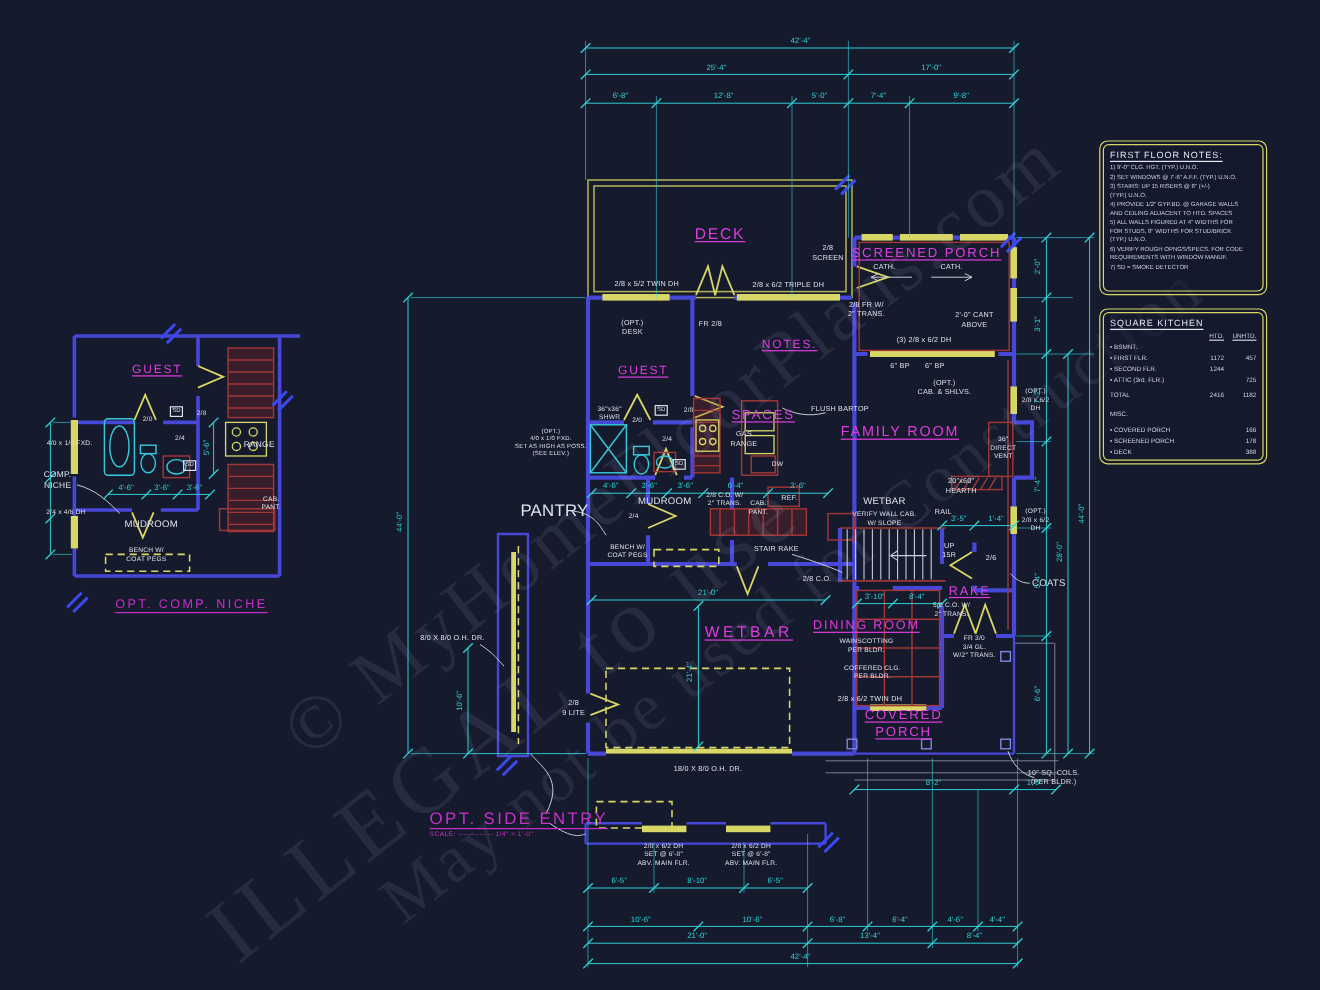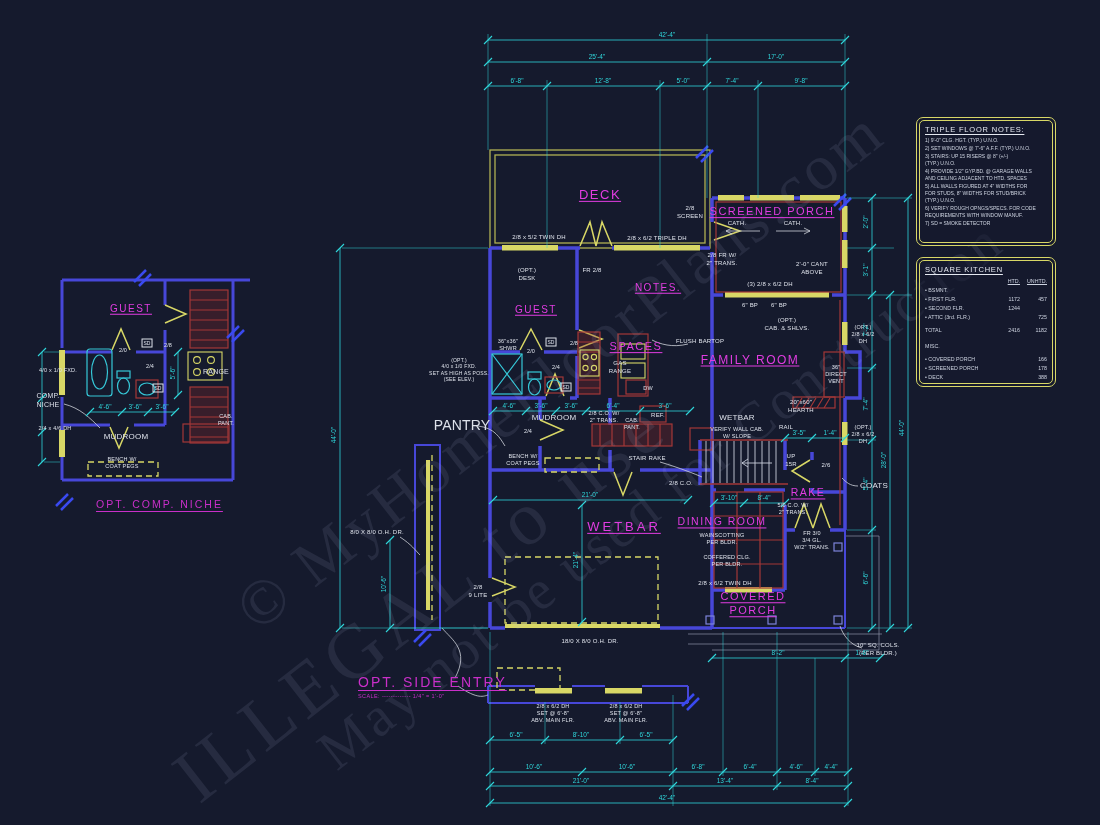--- a/index.html
+++ b/index.html
@@ -423,21 +423,21 @@
   <div class="L c" style="left:830px;top:433px;">1'-4"</div>
   <div class="L c" style="left:778px;top:653px;">8'-2"</div>
   <div class="L c" style="left:862px;top:653px;">1'-6"</div>
   <div class="L c" style="left:105px;top:407px;">4'-6"</div>
   <div class="L c" style="left:135px;top:407px;">3'-6"</div>
   <div class="L c" style="left:162px;top:407px;">3'-6"</div>
   <div class="L c v" style="left:173px;top:373px;">5'-6"</div>
 
   <div class="box" style="left:916px;top:117px;width:134px;height:123px;">
     <div class="box-inner">
-      <div class="box-title">TRIPLE FLOOR NOTES:</div>
+      <div class="box-title">FIRST FLOOR NOTES:</div>
       <div class="note">1) 9'-0" CLG. HGT. (TYP.) U.N.O.</div>
       <div class="note">2) SET WINDOWS @ 7'-6" A.F.F. (TYP.) U.N.O.</div>
       <div class="note">3) STAIRS: UP 15 RISERS @ 8" (+/-)
      (TYP.) U.N.O.</div>
       <div class="note">4) PROVIDE 1/2" GYP.BD. @ GARAGE WALLS
      AND CEILING ADJACENT TO HTD. SPACES</div>
       <div class="note">5) ALL WALLS FIGURED AT 4" WIDTHS FOR
      FOR STUDS, 8" WIDTHS FOR STUD/BRICK
      (TYP.) U.N.O.</div>
       <div class="note">6) VERIFY ROUGH OPNGS/SPECS. FOR CODE

